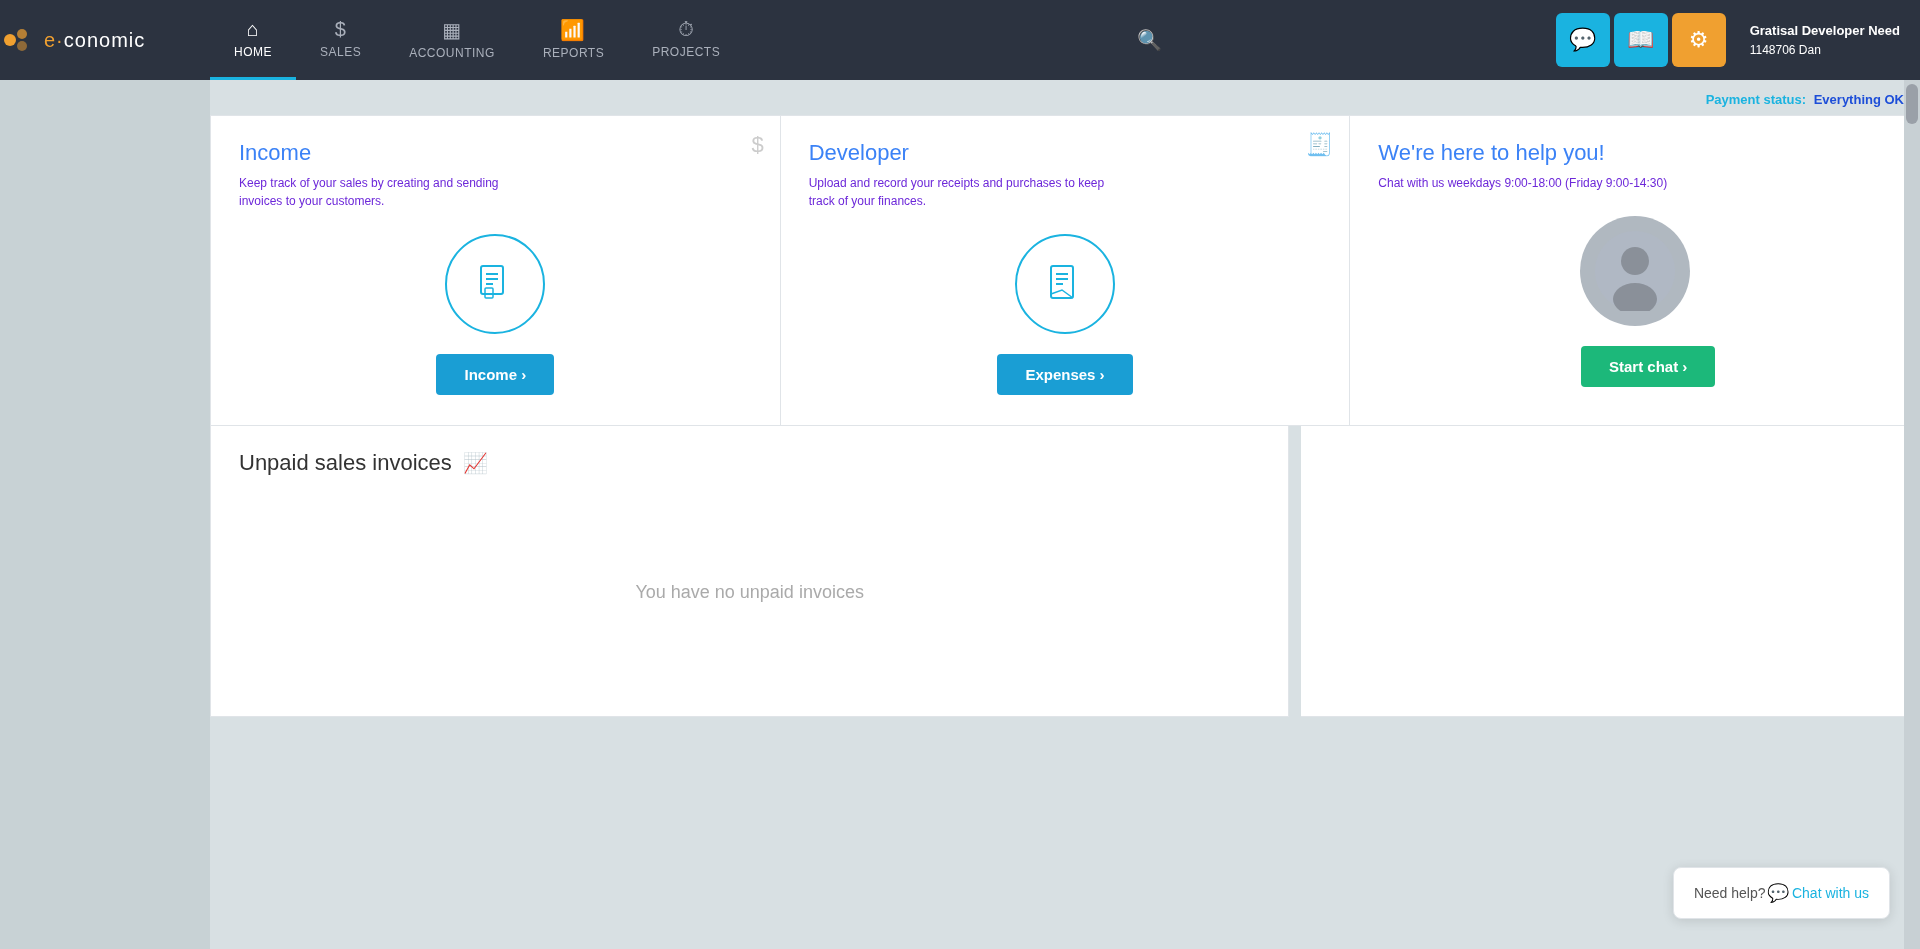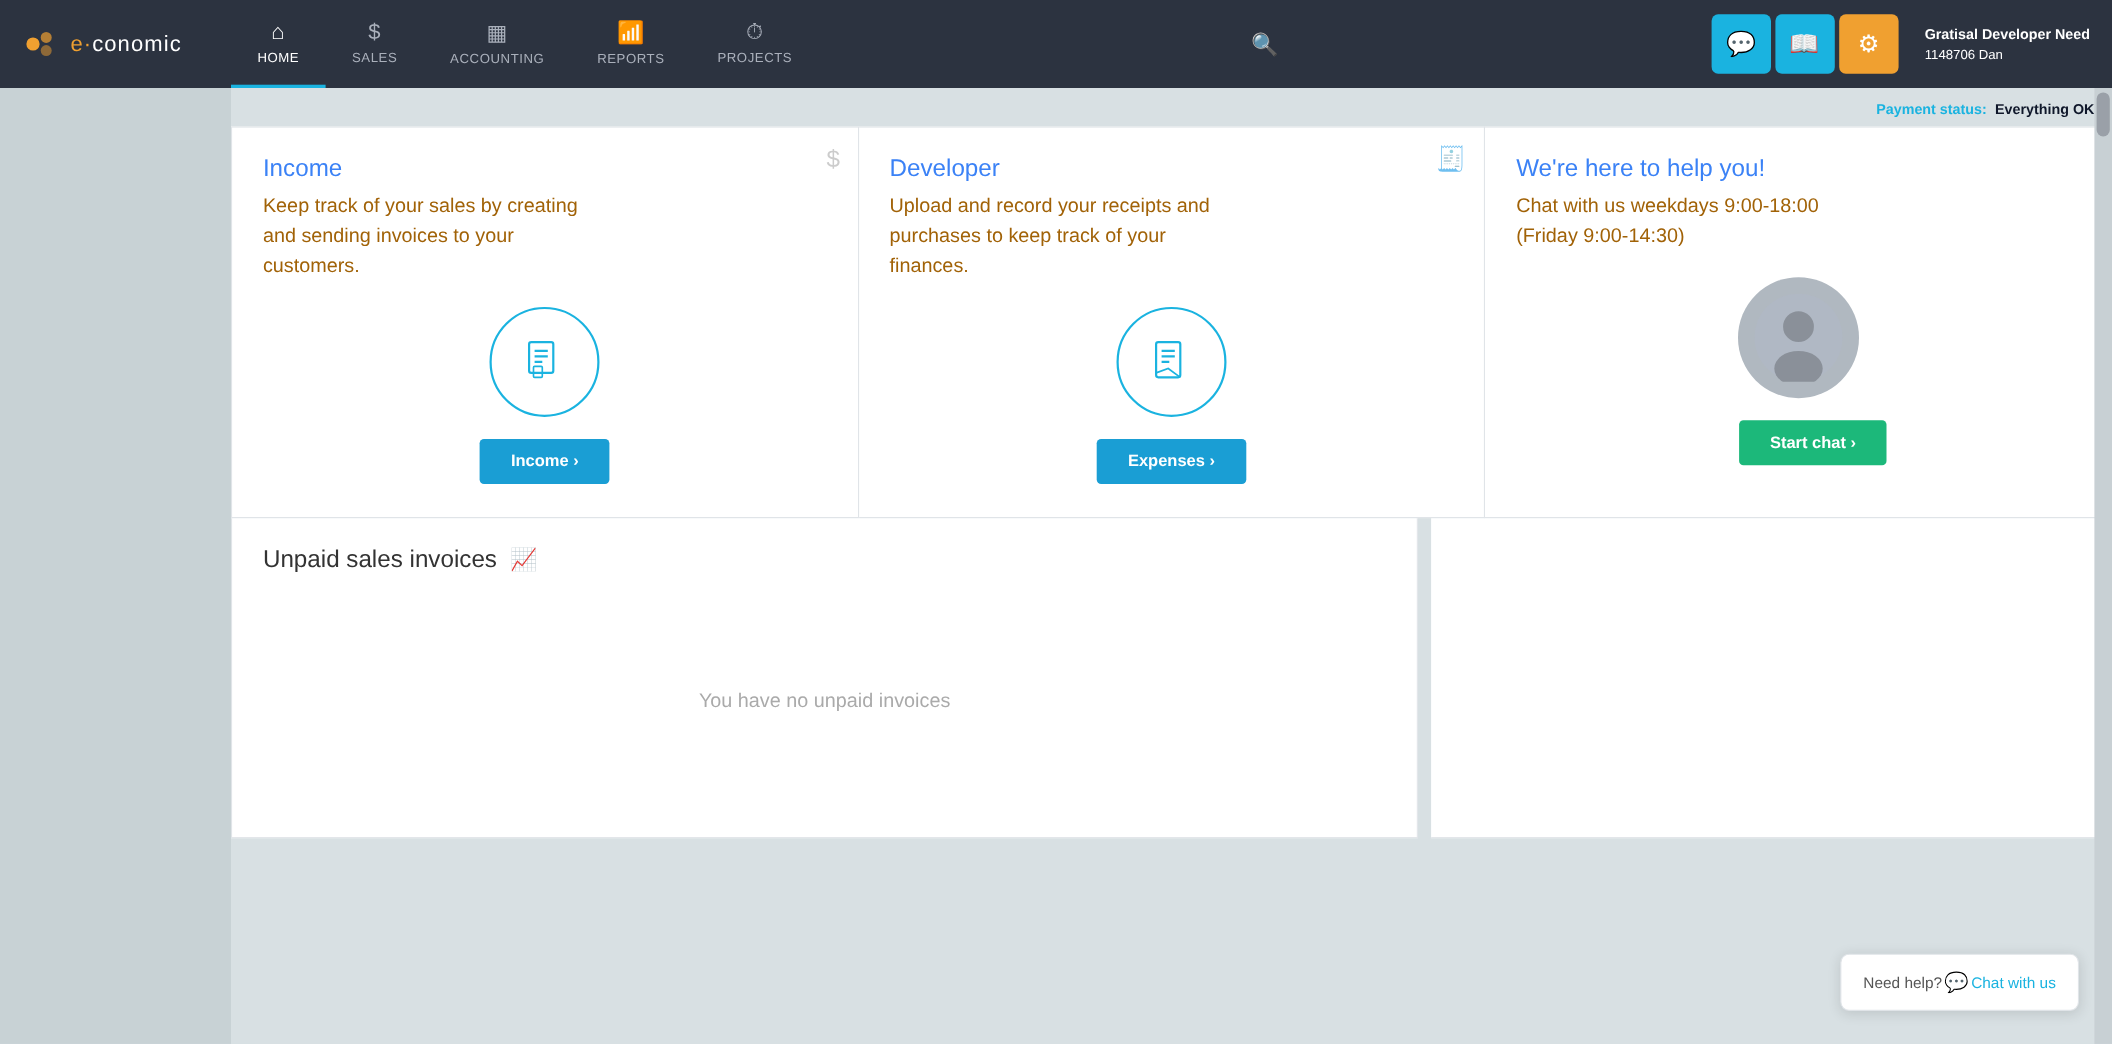--- a/index.html
+++ b/index.html
@@ -11,21 +11,20 @@
       height: 80px;
       display: flex;
       align-items: center;
       padding: 0 0 0 0;
       position: relative;
     }
     .logo-area {
       width: 210px;
       display: flex;
       align-items: center;
-      padding-left: 20px;
       flex-shrink: 0;
     }
     .logo-icon {
       width: 36px; height: 36px; margin-right: 8px; flex-shrink: 0;
     }
     .logo-text {
       color: #fff;
       font-size: 20px;
       font-weight: 300;
       letter-spacing: 1px;
@@ -144,22 +143,22 @@
       color: #ccc;
     }
 
     .card-title {
       font-size: 22px;
       color: #3b82f6;
       font-weight: 300;
       margin-bottom: 8px;
     }
     .card-desc {
-      font-size: 18px;
-      color: #a16207;
+      font-size: 12px;
+      color: #6d28d9;
       line-height: 1.5;
       max-width: 300px;
     }
 
     .card-center {
       display: flex;
       flex-direction: column;
       align-items: center;
       margin-top: 24px;
       gap: 20px;
@@ -310,21 +309,21 @@
 </nav>
 
 <div style="display:flex; position:relative;">
 
   <div style="width:210px; background:#c8d2d5; min-height:869px; flex-shrink:0;"></div>
 
   <div class="main-content" style="margin-left:0; flex:1; position:relative;">
 
     <div class="payment-status">
       <span>Payment status:</span>
-      <span style="color:#0f172a; font-weight:600; margin-left:4px;">Everything OK</span>
+      <span style="color:#1d4ed8; font-weight:600; margin-left:4px;">Everything OK</span>
     </div>
 
     <div class="cards-row">
 
       <div class="card">
         <div class="card-icon-bg">$</div>
         <div class="card-title">Income</div>
         <div class="card-desc">Keep track of your sales by creating and sending invoices to your customers.</div>
         <div class="card-center">
           <div class="circle-icon">

